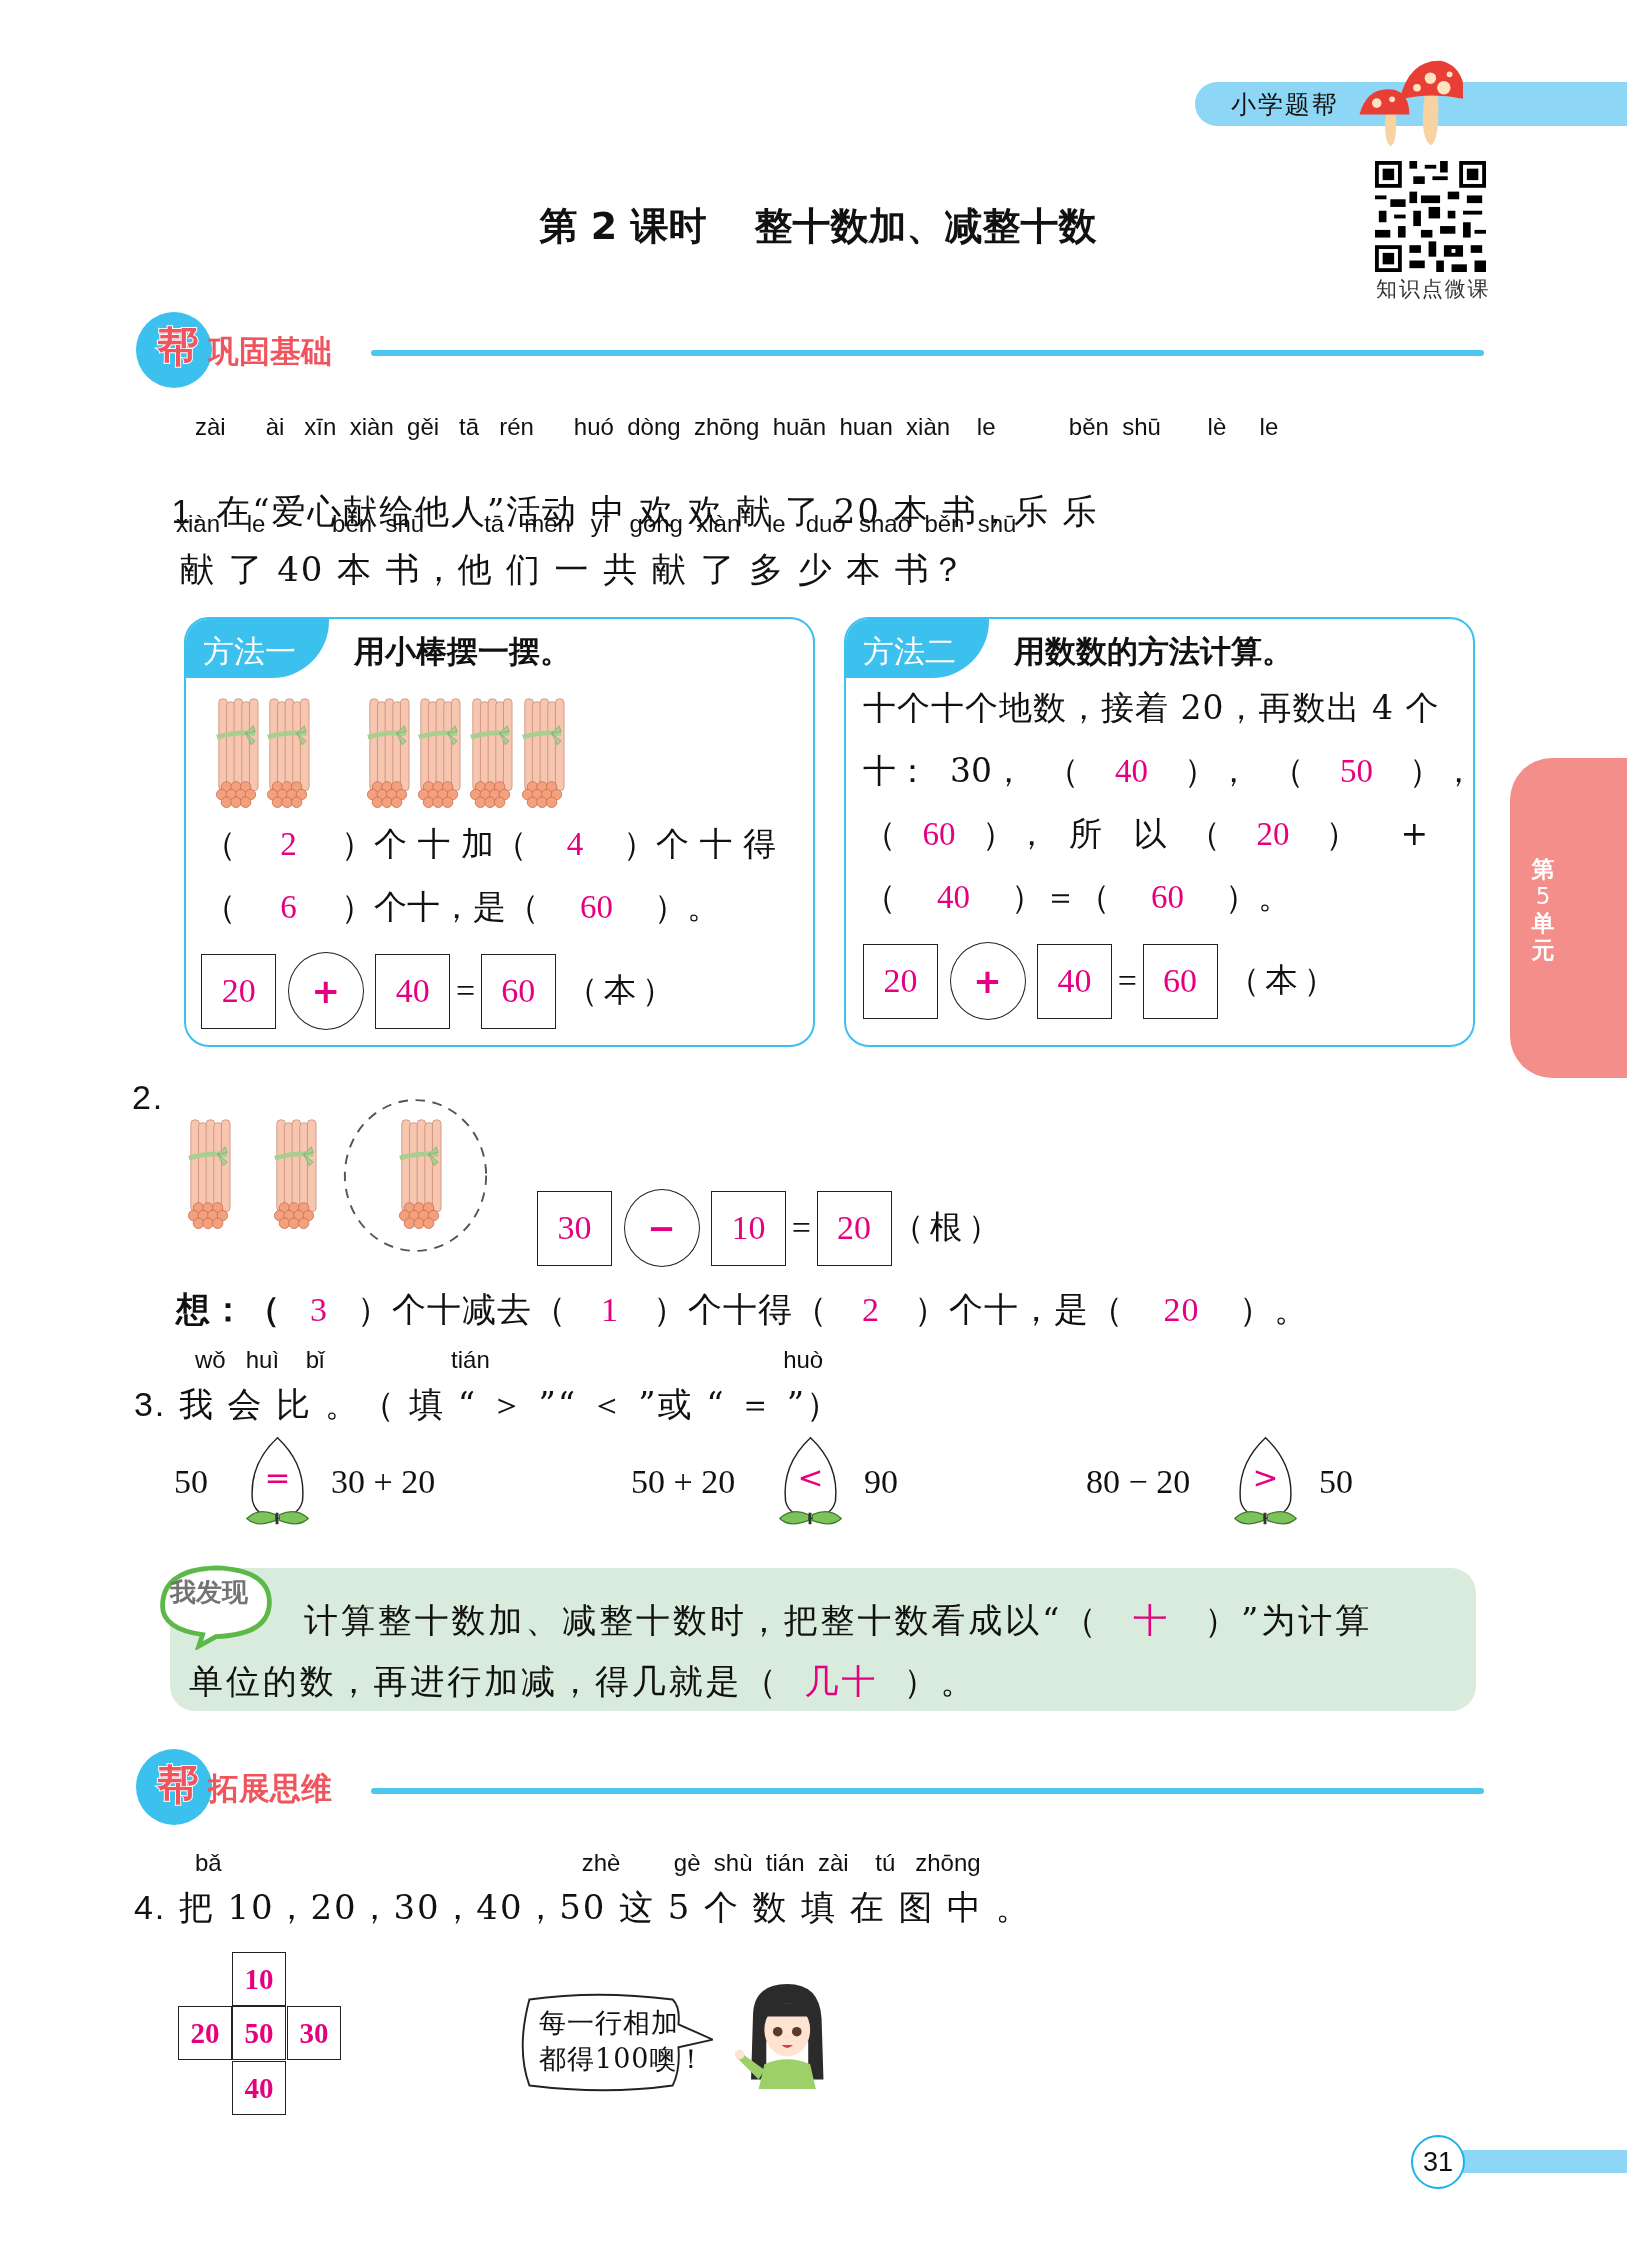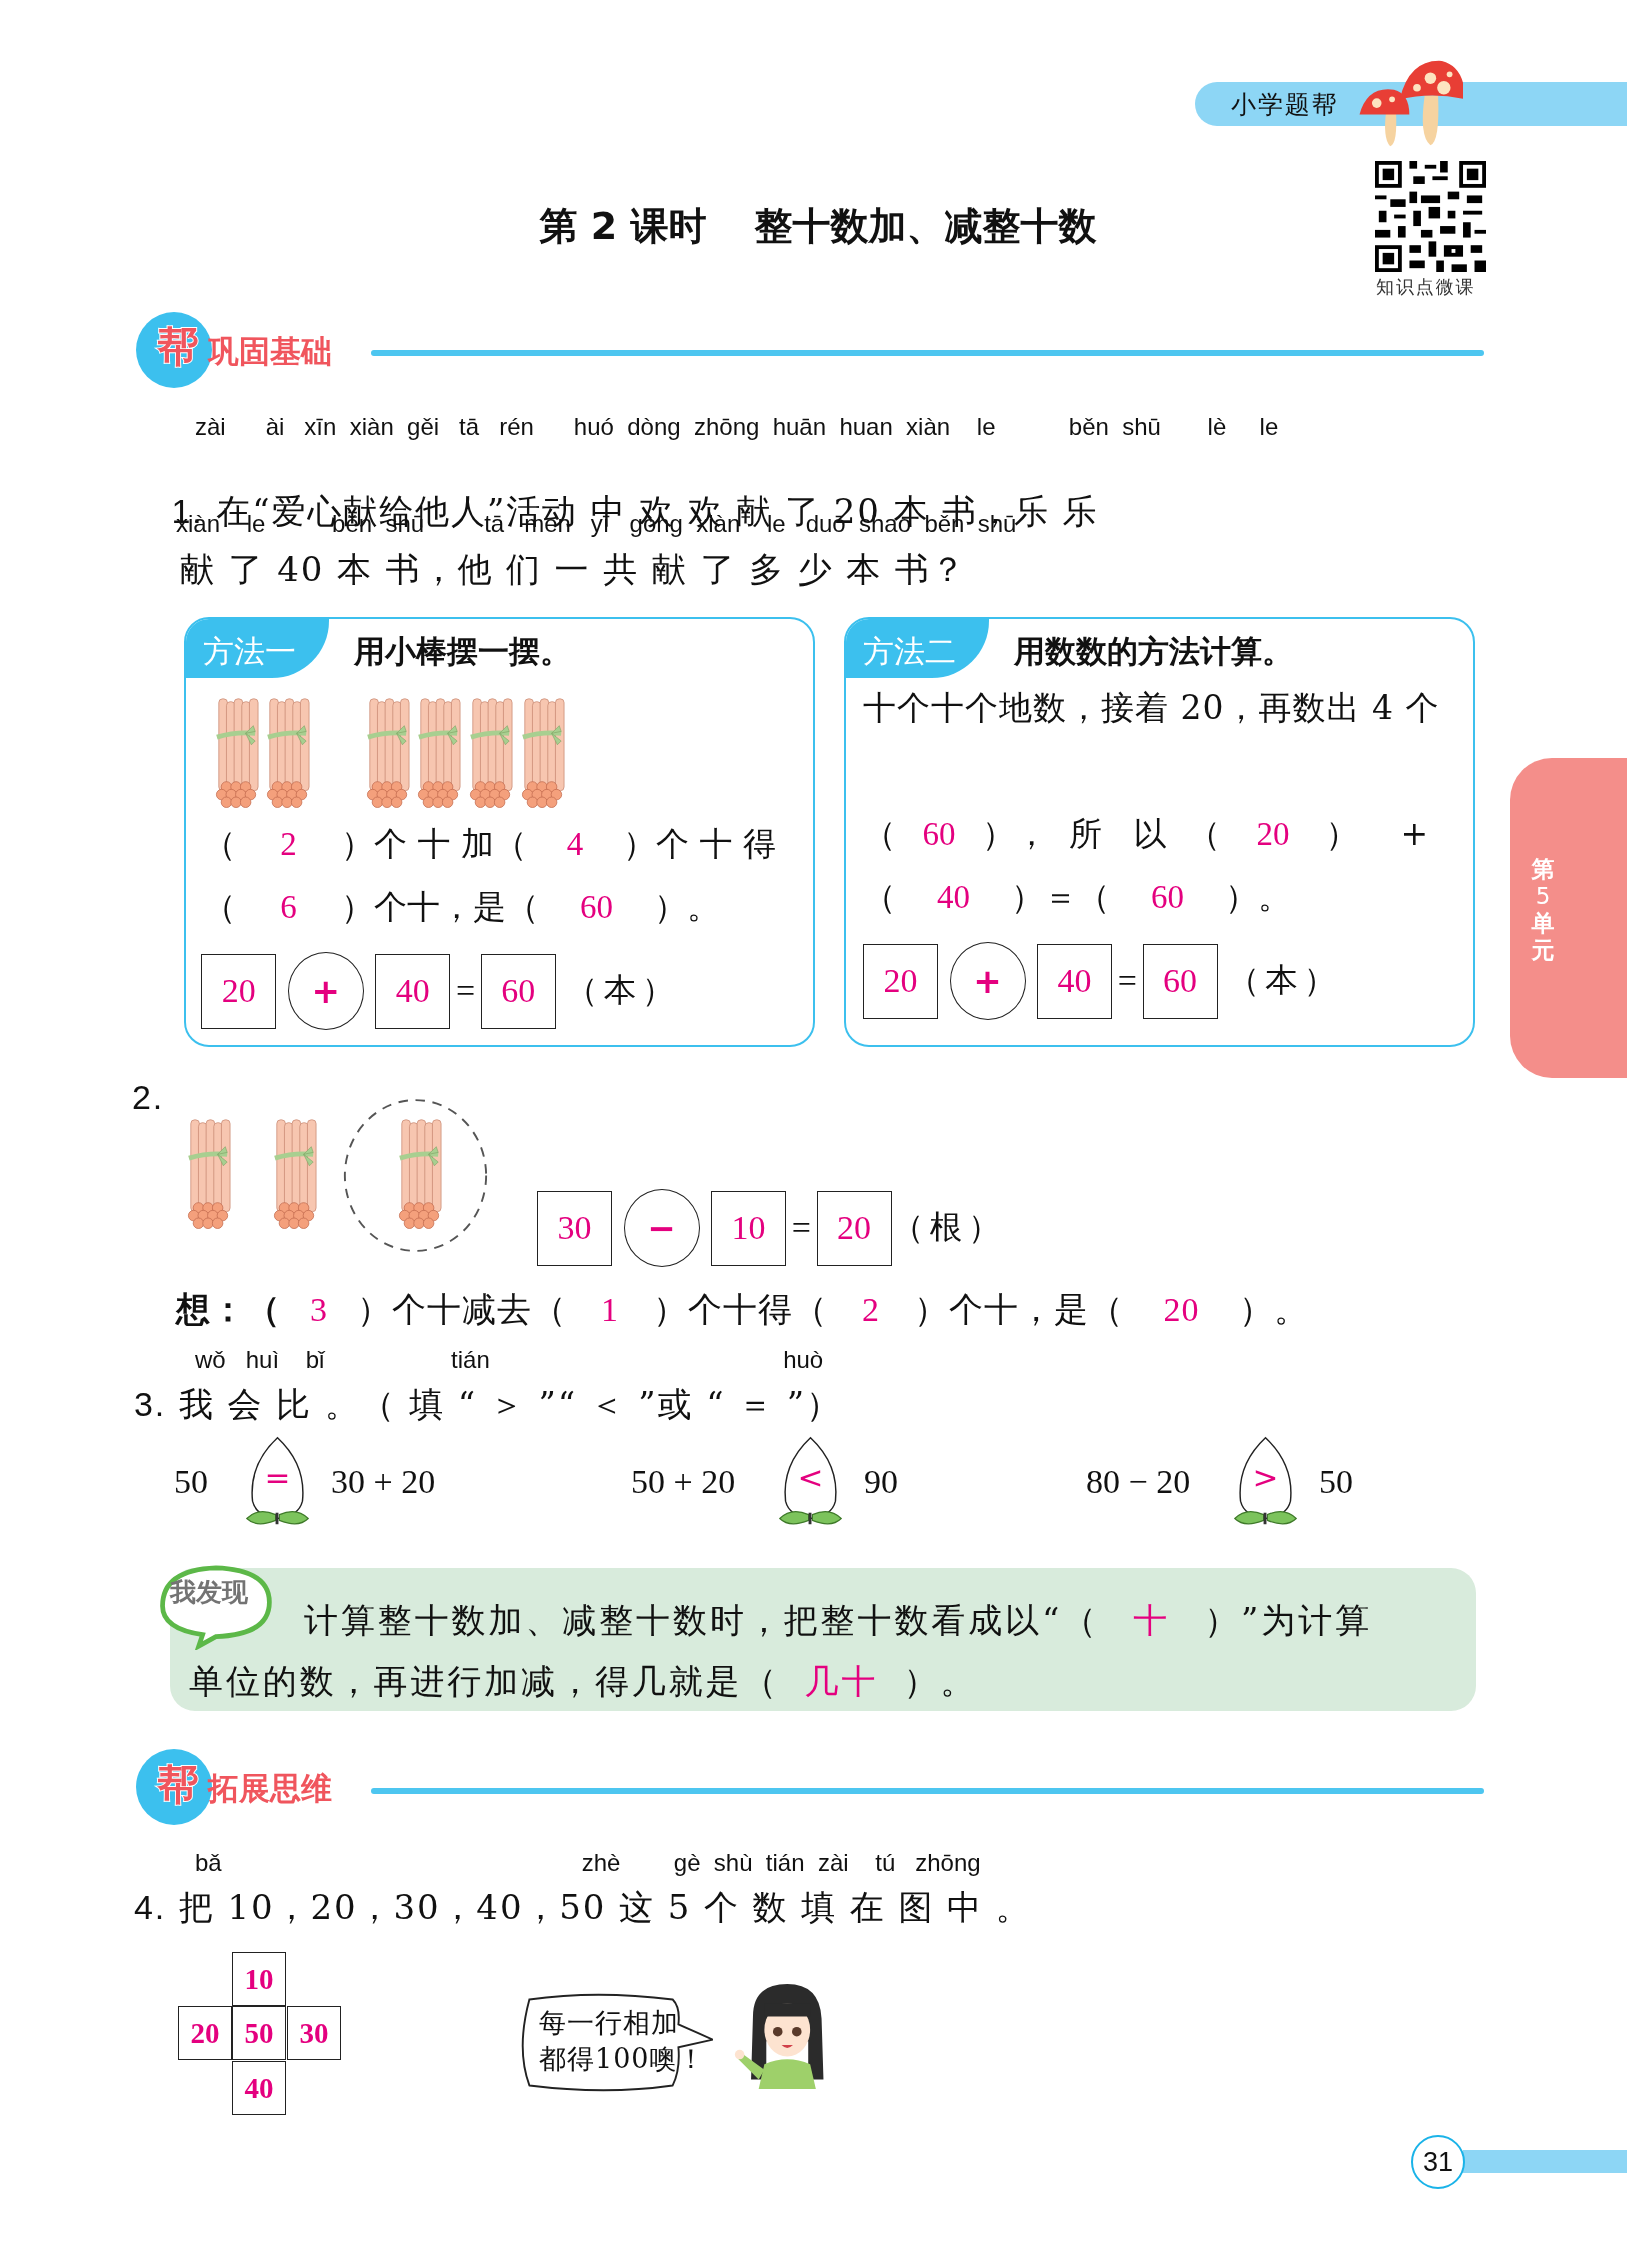--- a/index.html
+++ b/index.html
@@ -6,21 +6,21 @@
   html, body { width: 1628px; height: 2260px; background: #ffffff; overflow: hidden; }
   body { position: relative; font-family: "DejaVu Serif", "Liberation Serif", serif; color: #111; }
   .abs { position: absolute; }
   .ans { color: #e4007f; font-family: "Liberation Serif", serif; }
   .serif-num { font-family: "Liberation Serif", serif; }
 
   
   .brand-bar { left: 1195px; top: 82px; width: 433px; height: 44px; background: #8dd6f5; border-radius: 22px 0 0 22px; }
   .brand-text { left: 1231px; top: 88px; font-size: 25px; font-family: "DejaVu Sans", sans-serif; color: #111; letter-spacing: 1.9px; }
   .qr { left: 1375px; top: 161px; width: 111px; height: 111px; background: #fff; }
-  .qr-cap { left: 1376px; top: 275px; font-size: 18px; color: #333; letter-spacing: 1.9px; }
+  .qr-cap { left: 1376px; top: 275px; font-size: 21px; color: #333; letter-spacing: 1.9px; }
 
   .title { left: 0; width: 1628px; top: 201px; text-align: center; font-size: 38px; font-weight: bold; font-family: "DejaVu Sans", sans-serif; padding-left: 8px; }
   .title .sp { display: inline-block; width: 48px; }
 
   
   .sec-badge { width: 76px; height: 76px; border-radius: 50%; background: #3cc0ee; }
   .sec-bang { font-size: 42px; font-weight: bold; color: #f0555d; font-family: "DejaVu Sans", sans-serif; -webkit-text-stroke: 1.9px #fff; paint-order: stroke fill; }
   .sec-label { font-size: 31px; font-weight: bold; color: #f0555d; font-family: "DejaVu Sans", sans-serif; }
   .sec-line { height: 5.7px; background: #4dc6f0; border-radius: 2.9px; }
 
@@ -281,20 +281,21 @@
     <div class="eqsign">=</div>
     <div class="sq">60</div>
     <div class="unit">（本）</div>
   </div>
 </div>
 
 <div class="abs mbox" style="left:844px;top:617px;width:631px;height:430px">
   <div class="mtag">方法二</div>
   <div class="mtitle" style="left:168px">用数数的方法计算。</div>
   <div class="mrow" style="top:67px;letter-spacing:1px">十个十个地数，接着 20，再数出 4 个</div>
+  <div class="mrow" style="top:130px"><span>十：  30，  （</span><span class="ans" style="display:inline-block;width:105px;text-align:center">40</span><span>），  （</span><span class="ans" style="display:inline-block;width:105px;text-align:center">50</span><span>），</span></div>
   <div class="mrow" style="top:193px"><span>（</span><span class="ans" style="display:inline-block;width:86px;text-align:center">60</span><span>），  所   以  （</span><span class="ans" style="display:inline-block;width:105px;text-align:center">20</span><span>）    +</span></div>
   <div class="mrow" style="top:256px"><span>（</span><span class="ans" style="display:inline-block;width:115px;text-align:center">40</span><span>）＝（</span><span class="ans" style="display:inline-block;width:115px;text-align:center">60</span><span>）。</span></div>
   <div class="eq" style="left:17px;top:323px">
     <div class="sq">20</div>
     <div class="circ">+</div>
     <div class="sq">40</div>
     <div class="eqsign">=</div>
     <div class="sq">60</div>
     <div class="unit">（本）</div>
   </div>

